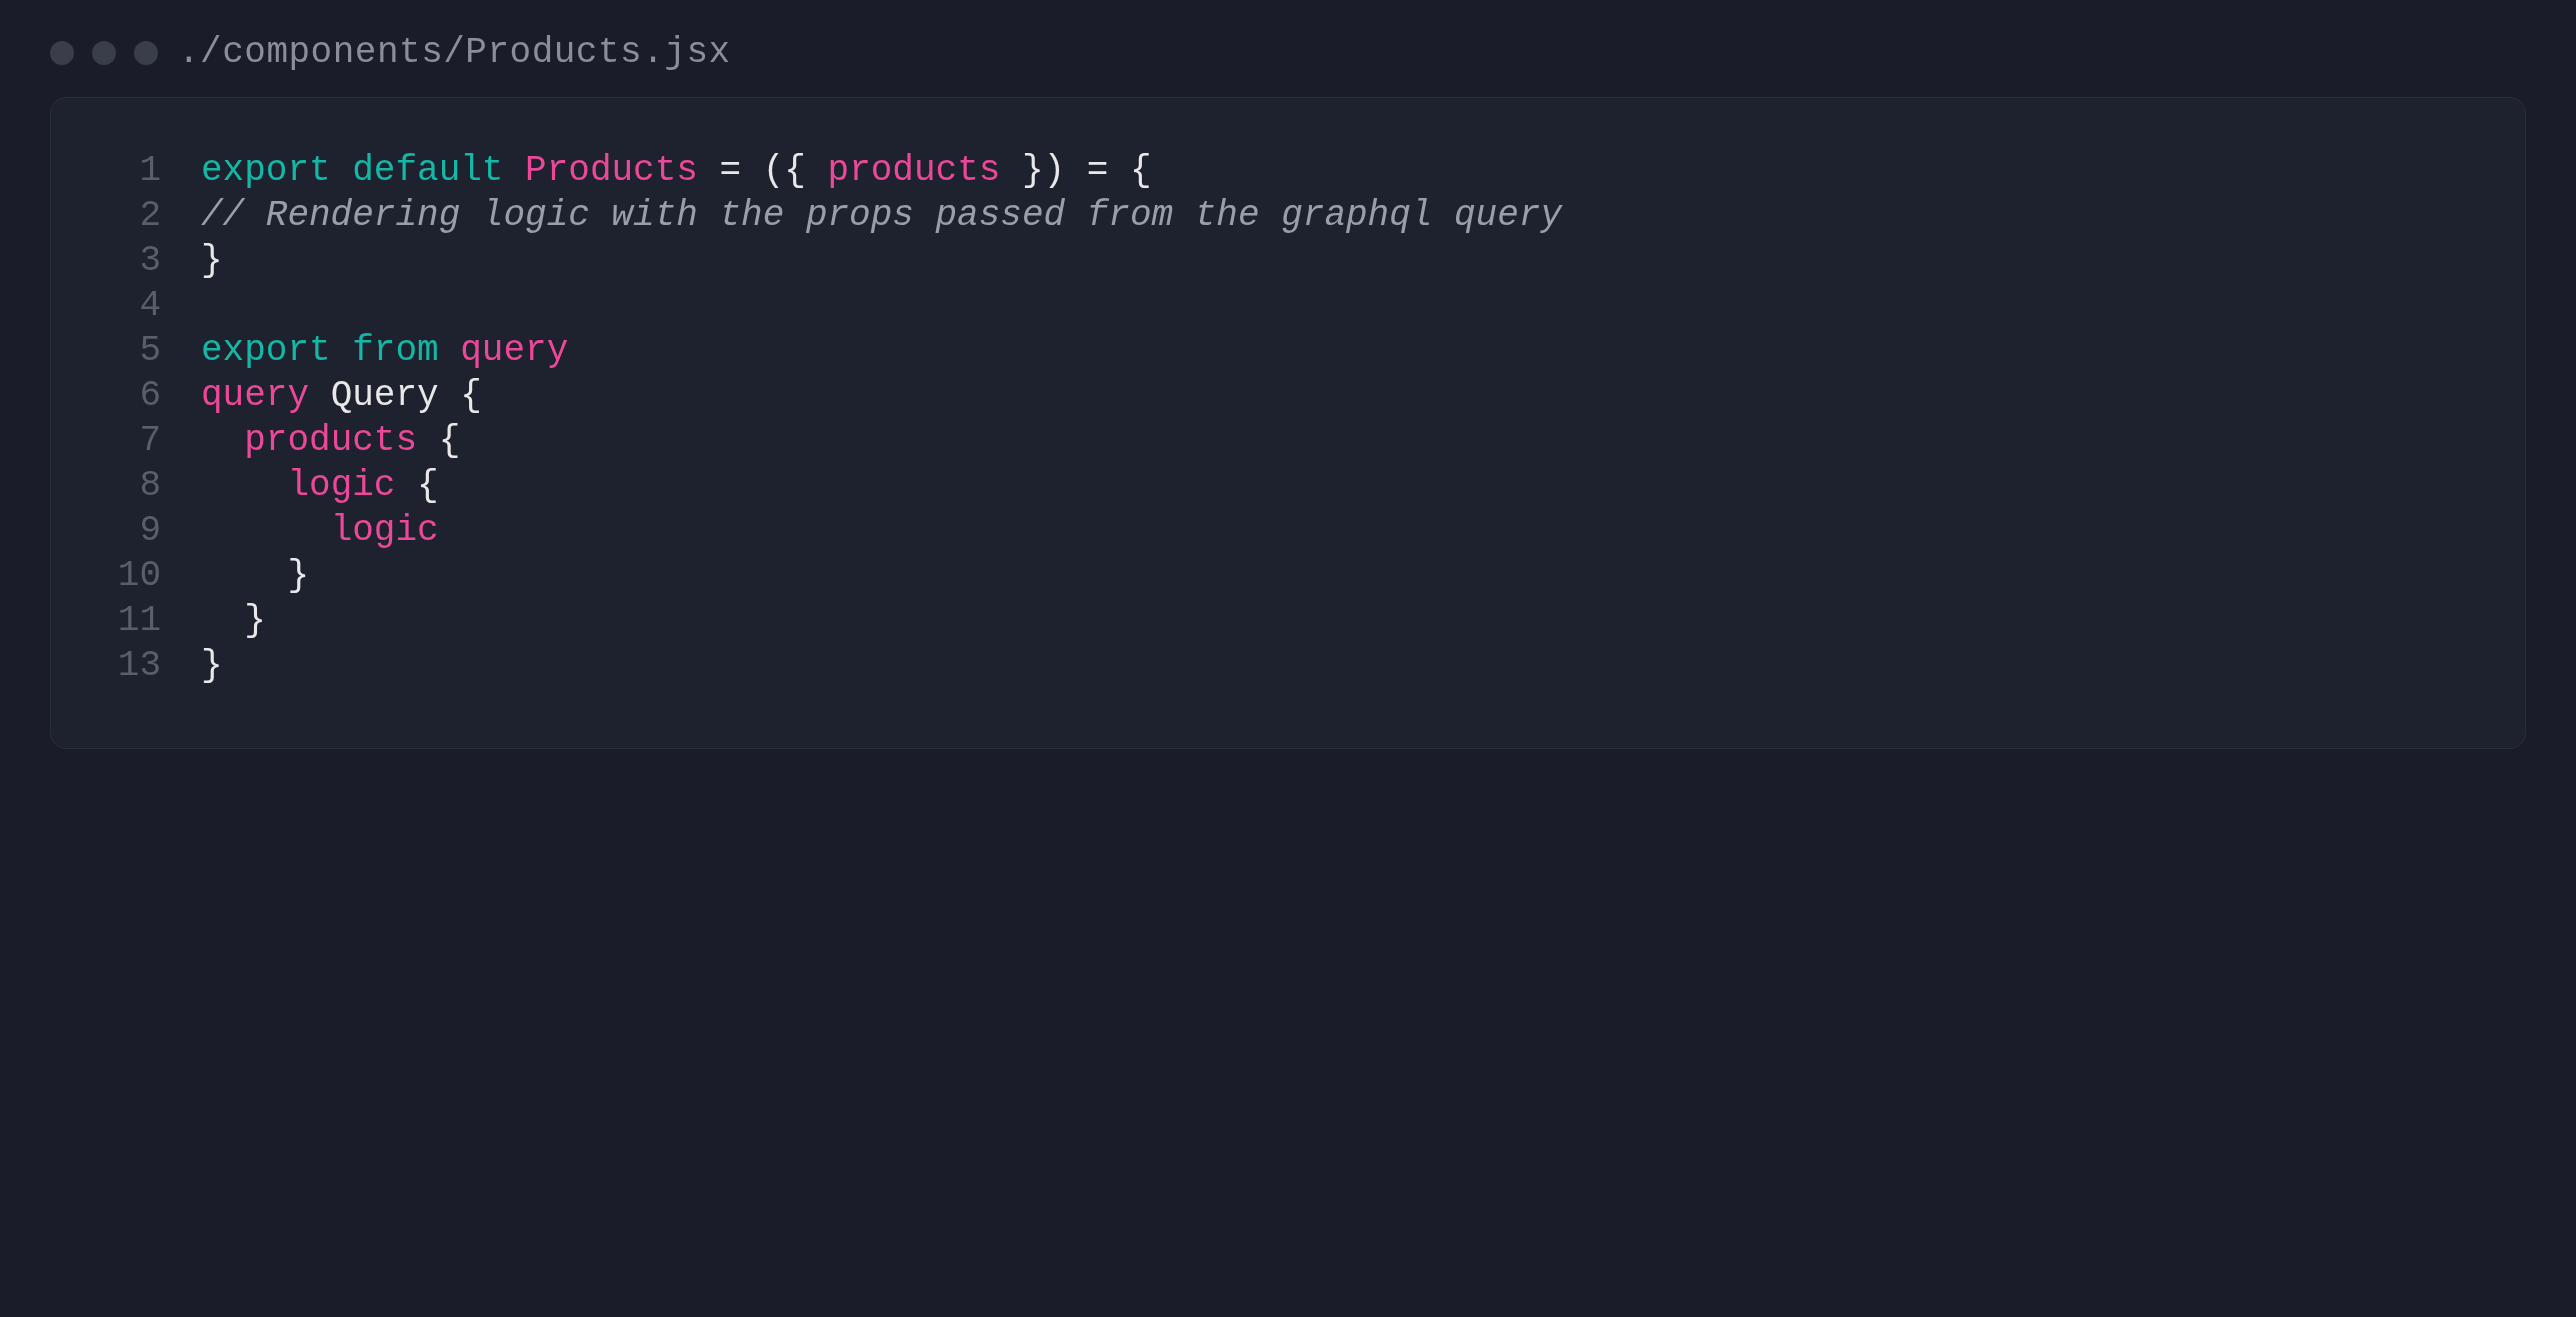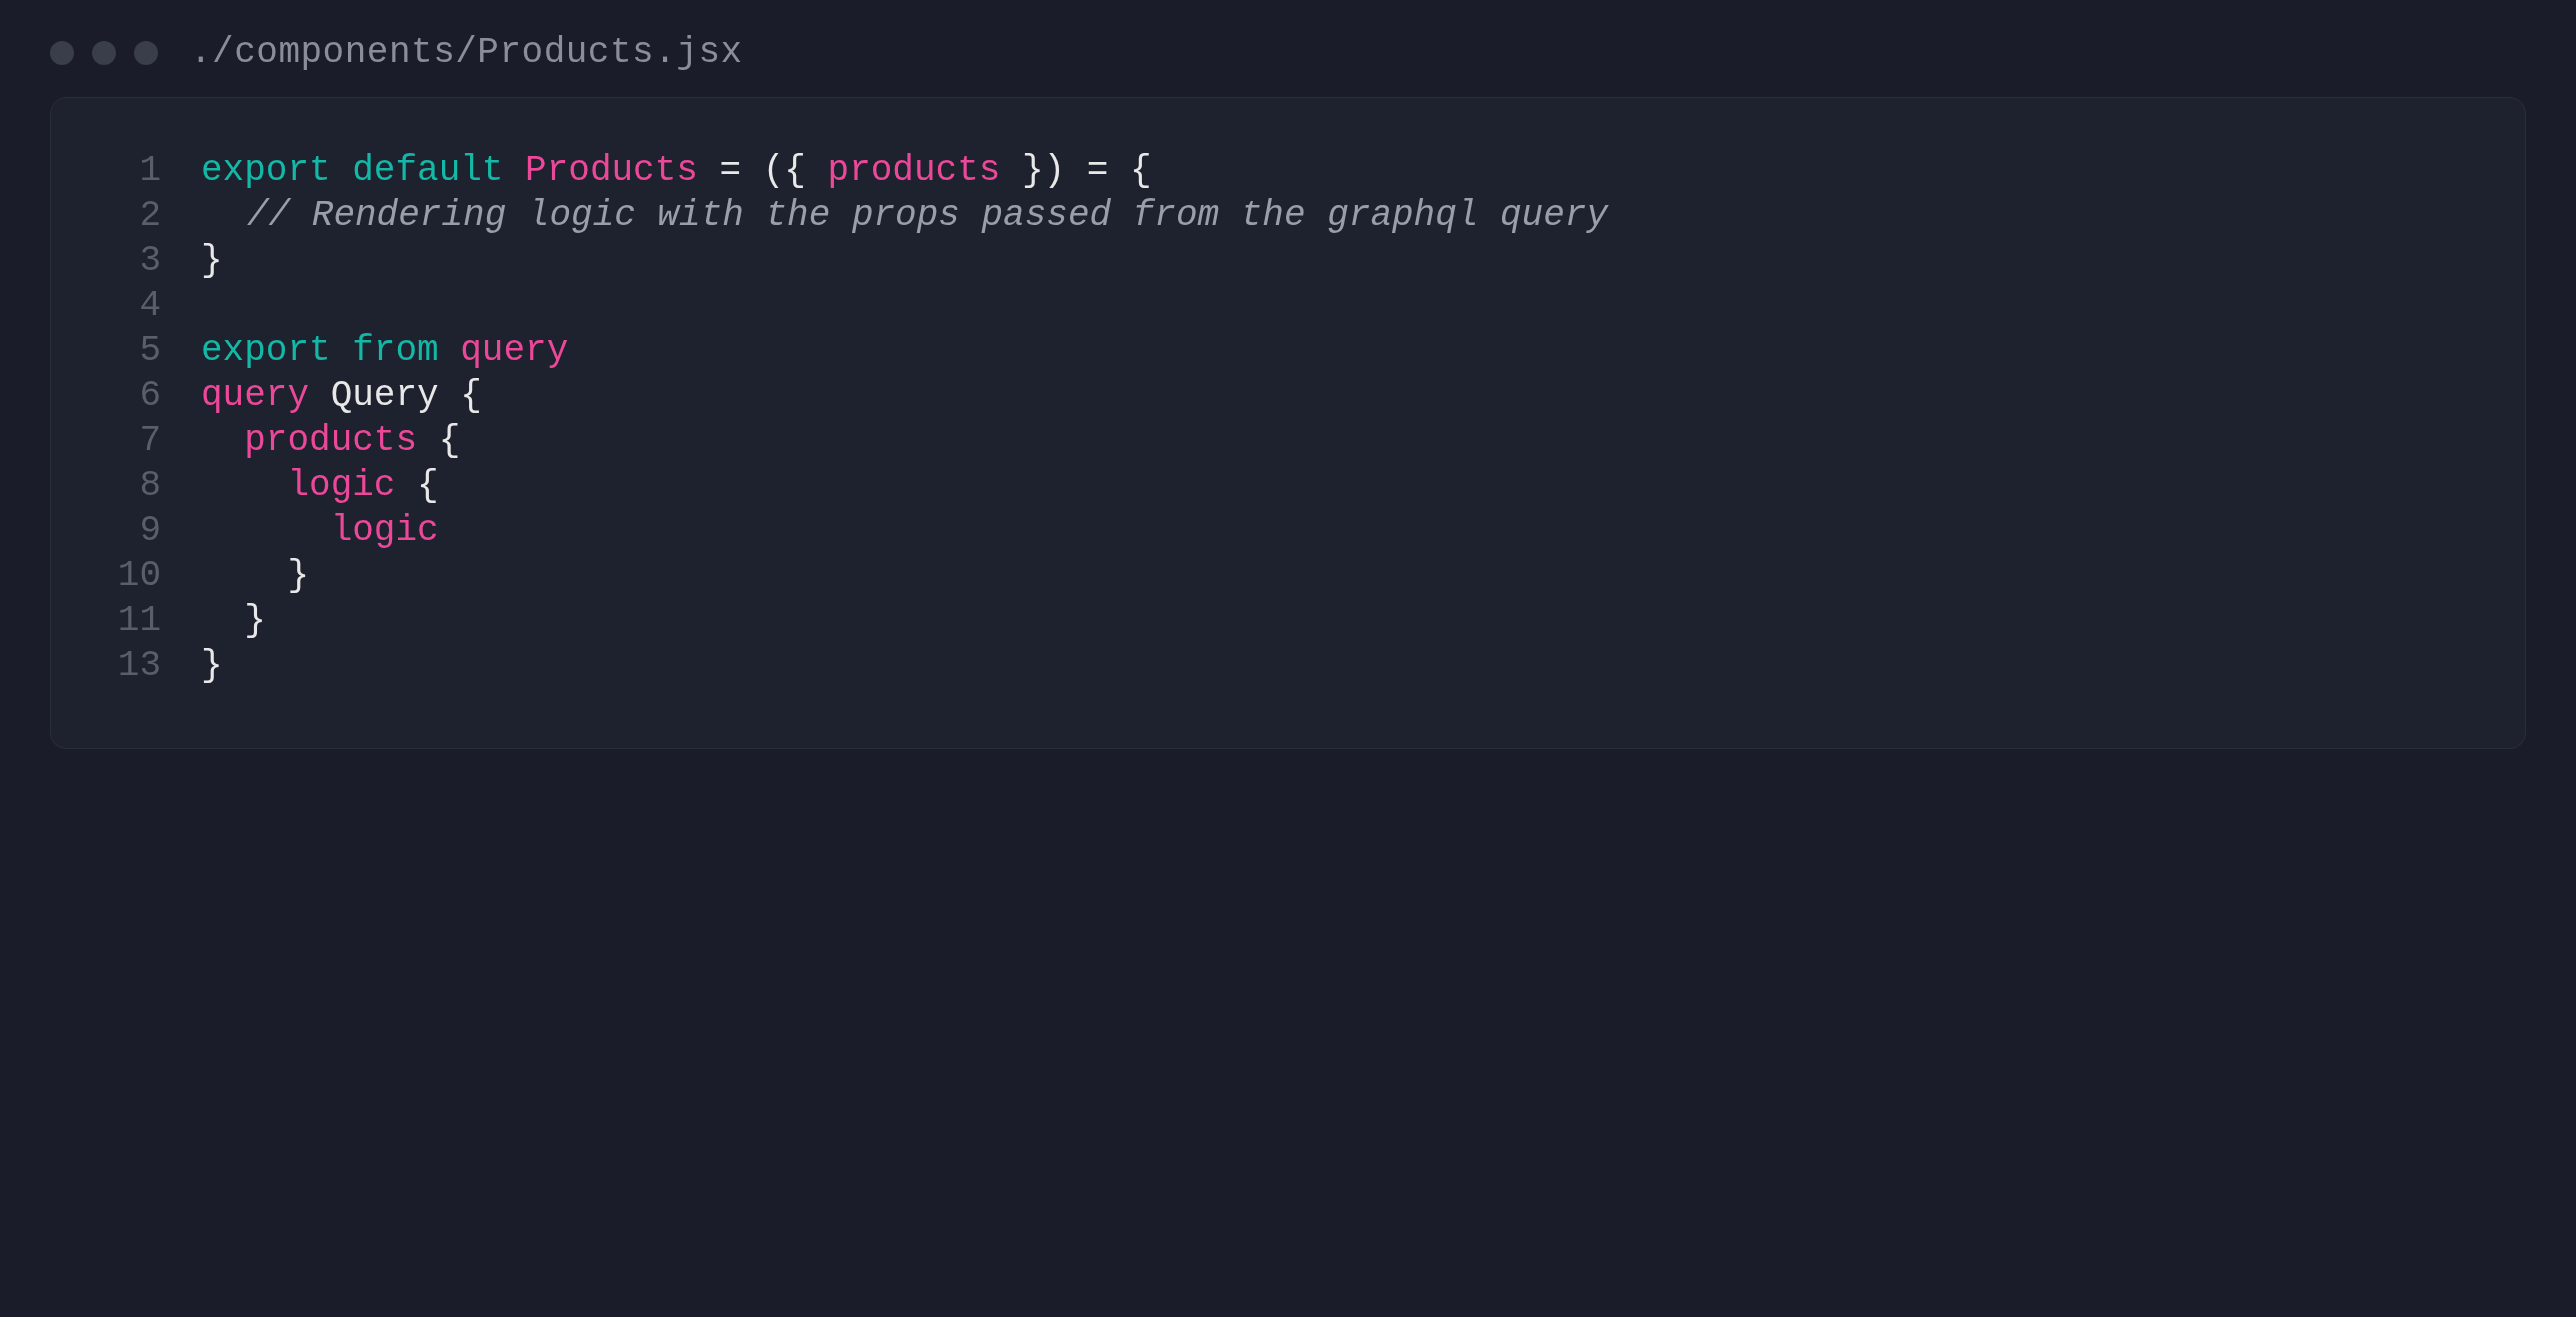--- a/index.html
+++ b/index.html
@@ -20,21 +20,21 @@
       width: 2576px;
       background: #1a1d29;
       border-radius: 24px;
       overflow: hidden;
       padding-bottom: 40px;
     }
     .titlebar {
       display: flex;
       align-items: center;
       padding: 32px 40px 24px 50px;
-      gap: 32px;
+      gap: 20px;
     }
     .traffic-lights {
       display: flex;
       gap: 18px;
     }
     .traffic-light {
       width: 24px;
       height: 24px;
       border-radius: 50%;
       background: #3a3d4a;
@@ -66,21 +66,21 @@
       margin-right: 40px;
       user-select: none;
       flex-shrink: 0;
     }
     .code-content {
       flex: 1;
     }
     .tok-keyword { color: #14b8a6; }
     .tok-identifier { color: #ec4899; }
     .tok-punct { color: #e8e8e8; }
-    .tok-comment { color: #9a9daa; font-style: italic; margin-left: 46px; }
+    .tok-comment { color: #9a9daa; font-style: italic; }
     .tok-plain { color: #e8e8e8; }
   </style>
 </head>
 <body>
 
 <div class="editor-window">
   <div class="titlebar">
     <div class="traffic-lights">
       <div class="traffic-light"></div>
       <div class="traffic-light"></div>

